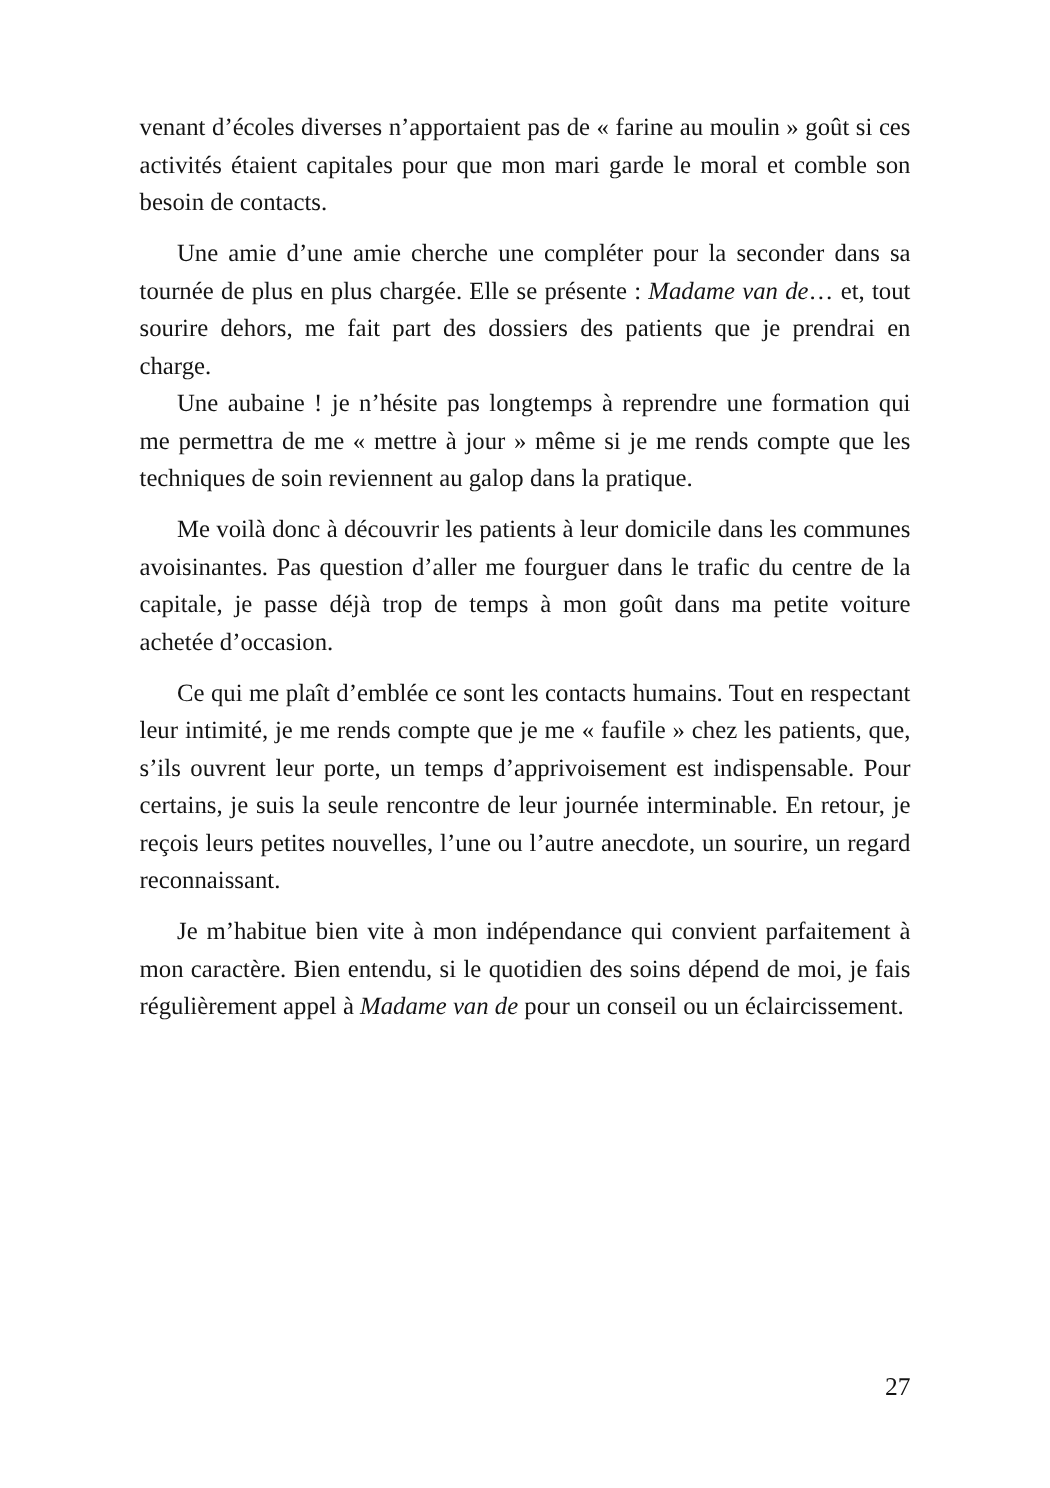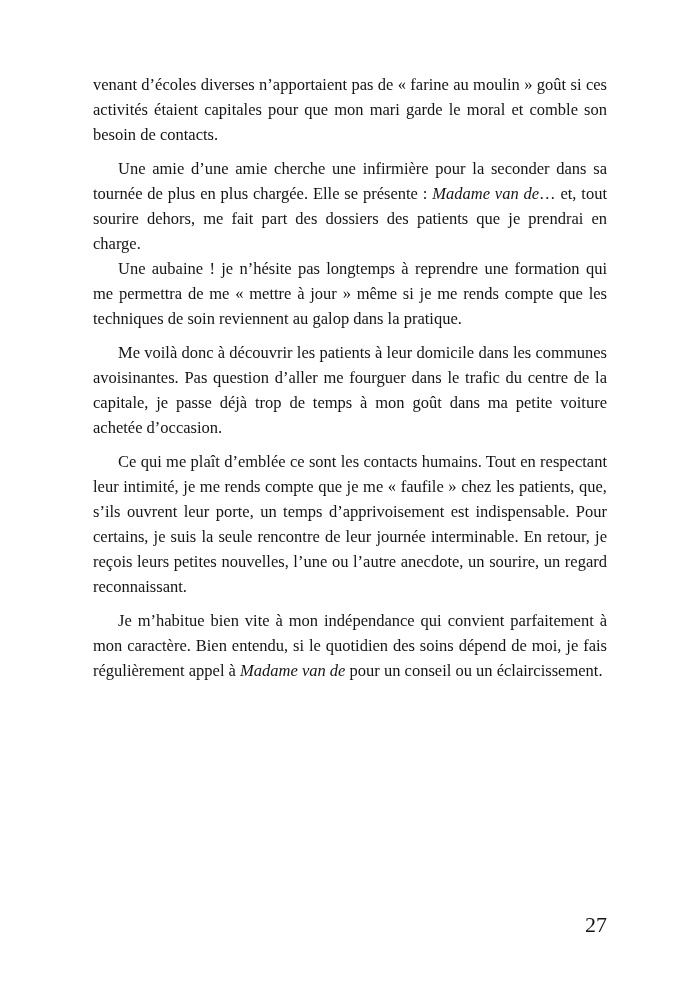--- a/index.html
+++ b/index.html
@@ -30,32 +30,32 @@
     }
     p.indent { text-indent: 25px; }
     p.spaced { margin-top: 9px; }
     i { }
     .page-number {
       position: absolute;
       left: 93px;
       top: 912px;
       width: 514px;
       text-align: right;
-      font-size: 22px;
+      font-size: 17px;
       line-height: 25px;
     }
   </style>
 </head>
 <body>
 
 <main class="text-block">
 
   <p class="no-indent">venant d’écoles diverses n’apportaient pas de « farine au moulin » goût si ces activités étaient capitales pour que mon mari garde le moral et comble son besoin de contacts.</p>
 
-  <p class="indent spaced"><span>Une amie d’une amie cherche une infirmière pour la seconder dans sa tournée de plus en plus chargée. Elle se présente : </span><i>Madame van de</i><span>… et, tout sourire dehors, me fait part des dossiers des patients que je prendrai en charge.</span></p>
+  <p class="indent spaced"><span>Une amie d’une amie cherche une compléter pour la seconder dans sa tournée de plus en plus chargée. Elle se présente : </span><i>Madame van de</i><span>… et, tout sourire dehors, me fait part des dossiers des patients que je prendrai en charge.</span></p>
 
   <p class="indent">Une aubaine ! je n’hésite pas longtemps à reprendre une formation qui me permettra de me « mettre à jour » même si je me rends compte que les techniques de soin reviennent au galop dans la pratique.</p>
 
   <p class="indent spaced">Me voilà donc à découvrir les patients à leur domicile dans les communes avoisinantes. Pas question d’aller me fourguer dans le trafic du centre de la capitale, je passe déjà trop de temps à mon goût dans ma petite voiture achetée d’occasion.</p>
 
   <p class="indent spaced">Ce qui me plaît d’emblée ce sont les contacts humains. Tout en respectant leur intimité, je me rends compte que je me « faufile » chez les patients, que, s’ils ouvrent leur porte, un temps d’apprivoisement est indispensable. Pour certains, je suis la seule rencontre de leur journée interminable. En retour, je reçois leurs petites nouvelles, l’une ou l’autre anecdote, un sourire, un regard reconnaissant.</p>
 
   <p class="indent spaced"><span>Je m’habitue bien vite à mon indépendance qui convient parfaitement à mon caractère. Bien entendu, si le quotidien des soins dépend de moi, je fais régulièrement appel à </span><i>Madame van de</i><span> pour un conseil ou un éclaircissement.</span></p>
 
 

